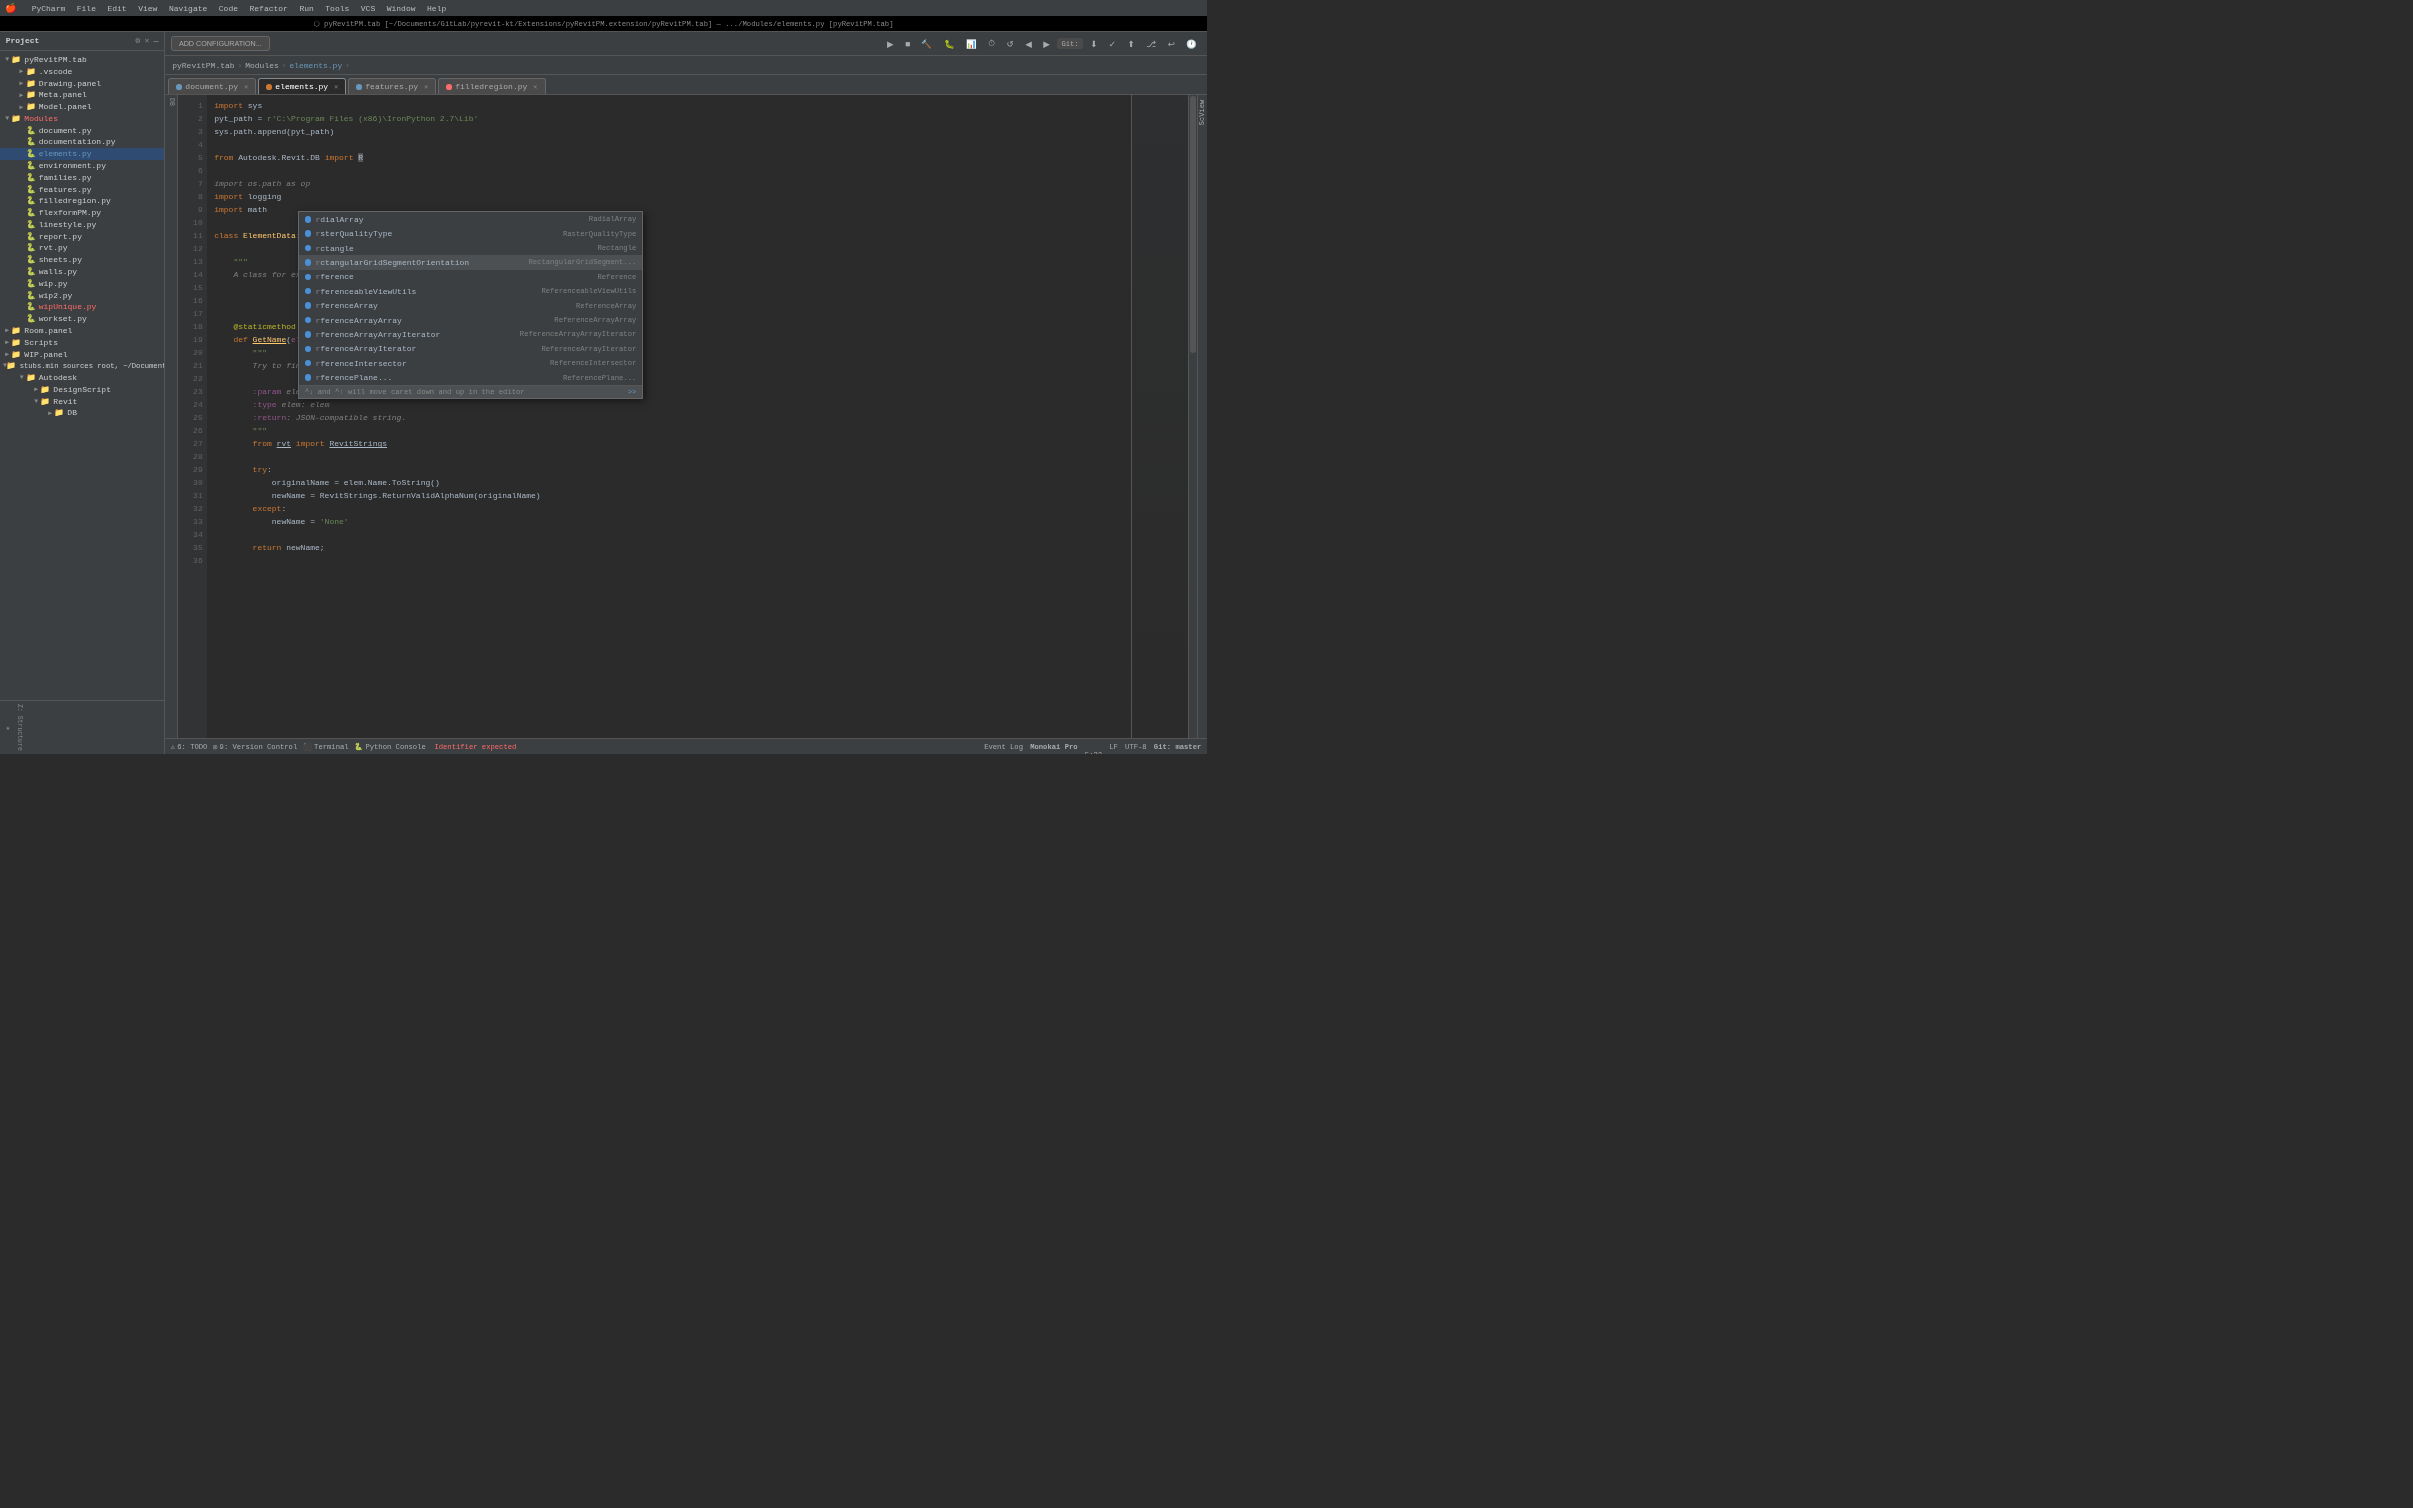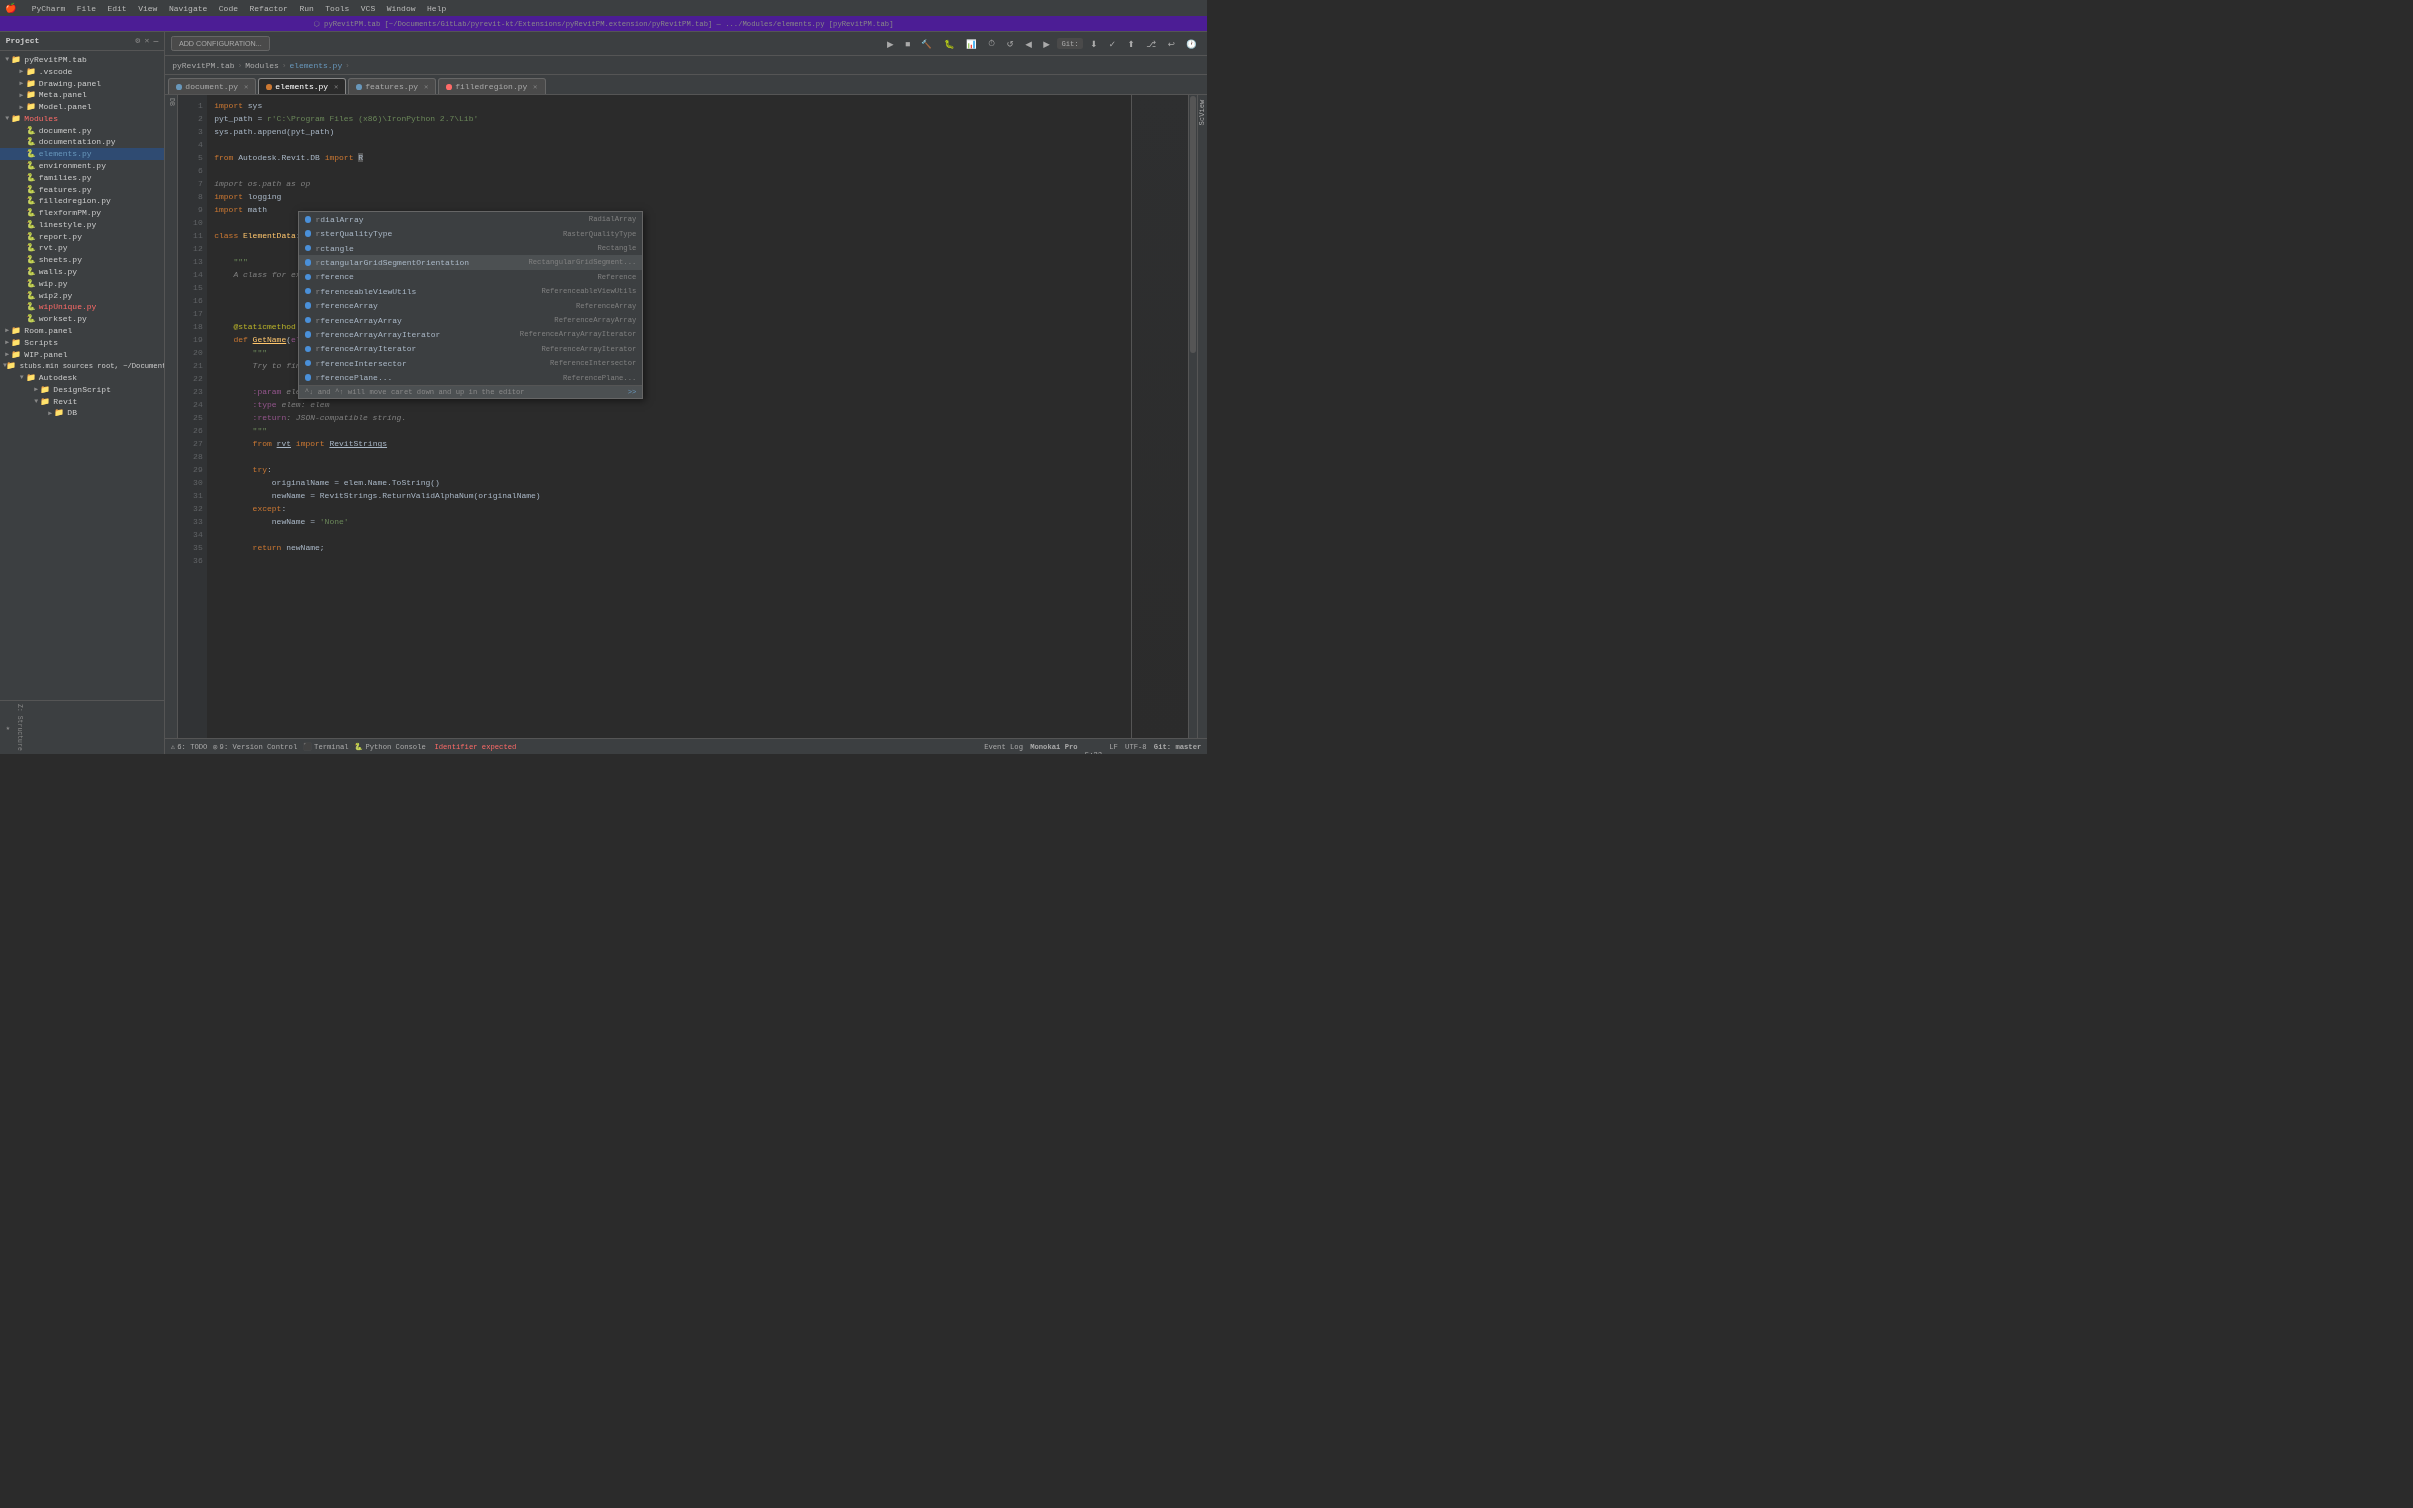--- a/index.html
+++ b/index.html
@@ -33,21 +33,21 @@
       margin-left: auto;
       display: flex;
       align-items: center;
       gap: 7.2px;
       font-size: 7.2px;
       margin-top: 35px;
     }
 
     
     .title-bar {
-      background: #4c1d95;
+      background: #000000;
       height: 16px;
       display: flex;
       align-items: center;
       justify-content: center;
       font-size: 7.2px;
       color: #888;
       flex-shrink: 0;
       border-bottom: 0.7px solid #555;
     }
 

